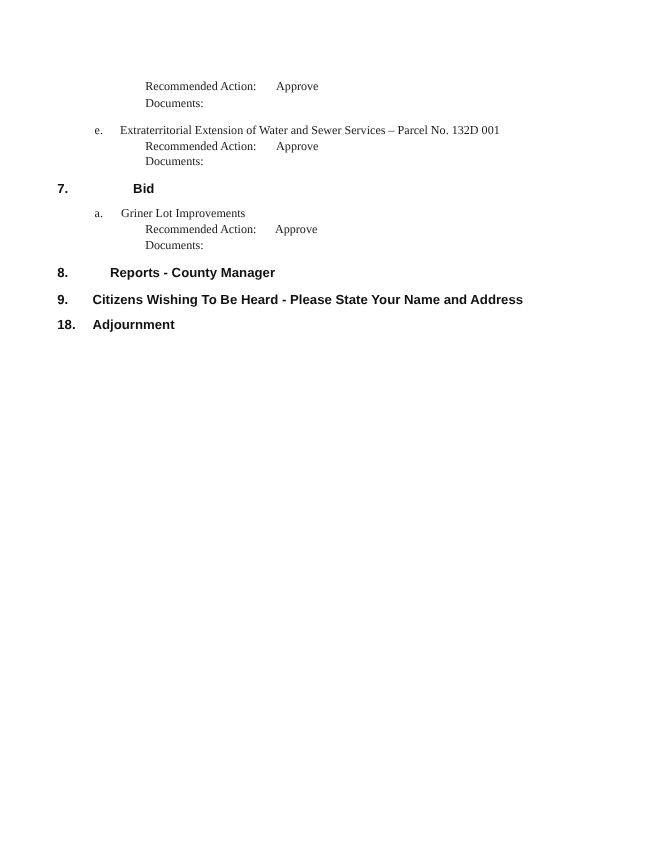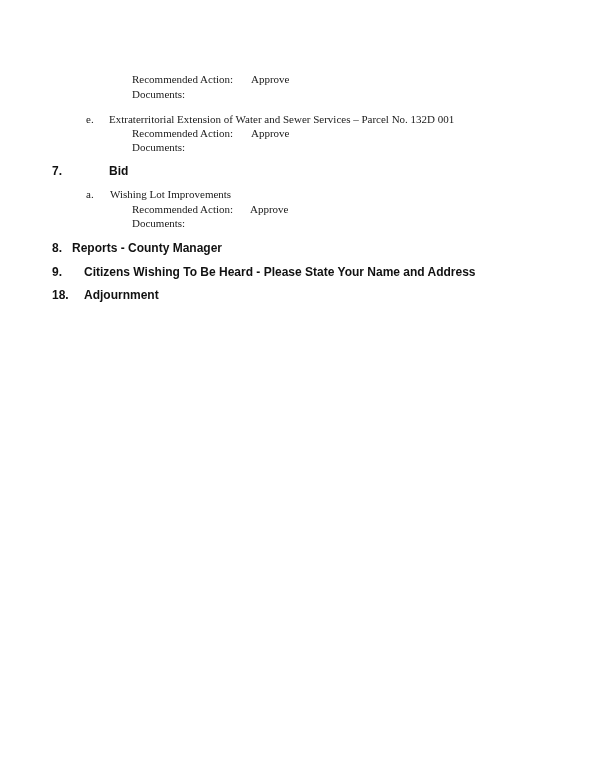--- a/index.html
+++ b/index.html
@@ -33,34 +33,34 @@
   <div>
     <span class="abs reg" style="left:86px; top:113px;">e.</span>
     <span class="abs reg" style="left:109px; top:113px;">Extraterritorial Extension of Water and Sewer Services – Parcel No. 132D 001</span>
     <span class="abs reg" style="left:132px; top:127px;">Recommended Action:</span>
     <span class="abs reg" style="left:251px; top:127px;">Approve</span>
     <span class="abs reg" style="left:132px; top:141px;">Documents:</span>
   </div>
 
   <div>
     <span class="abs bold" style="left:52px; top:164px;">7.</span>
-    <span class="abs bold" style="left:73px; top:164px;padding-left:36px;">Bid</span>
+    <span class="abs bold" style="left:85px; top:164px;padding-left:36px;">Bid</span>
 
     <div>
       <span class="abs reg" style="left:86px; top:188px;">a.</span>
-      <span class="abs reg" style="left:110px; top:188px;">Wishing Lot Improvements</span>
+      <span class="abs reg" style="left:110px; top:188px;">Griner Lot Improvements</span>
       <span class="abs reg" style="left:132px; top:203px;">Recommended Action:</span>
       <span class="abs reg" style="left:250px; top:203px;">Approve</span>
       <span class="abs reg" style="left:132px; top:217px;">Documents:</span>
     </div>
   </div>
 
   <div>
     <span class="abs bold" style="left:52px; top:241px;">8.</span>
-    <span class="abs bold" style="left:72px; top:241px;">Reports - County Manager</span>
+    <span class="abs bold" style="left:100px; top:241px;">Reports - County Manager</span>
   </div>
 
   <div>
     <span class="abs bold" style="left:52px; top:265px;">9.</span>
     <span class="abs bold" style="left:84px; top:265px;text-align:right;">Citizens Wishing To Be Heard - Please State Your Name and Address</span>
   </div>
 
   <div>
     <span class="abs bold" style="left:52px; top:288px;">18.</span>
     <span class="abs bold" style="left:84px; top:288px;">Adjournment</span>

